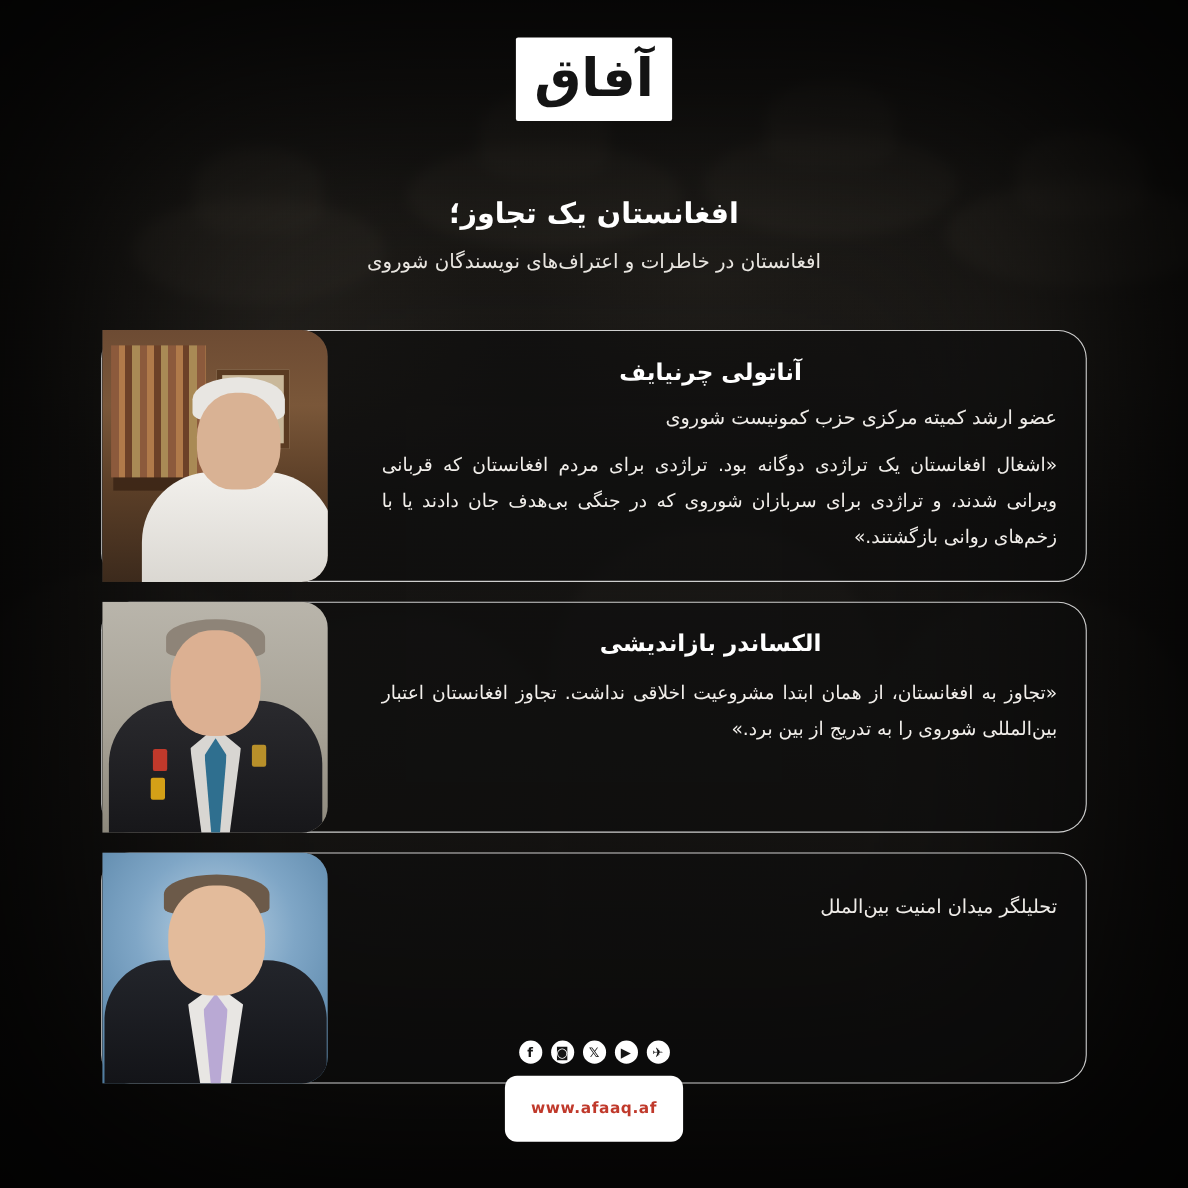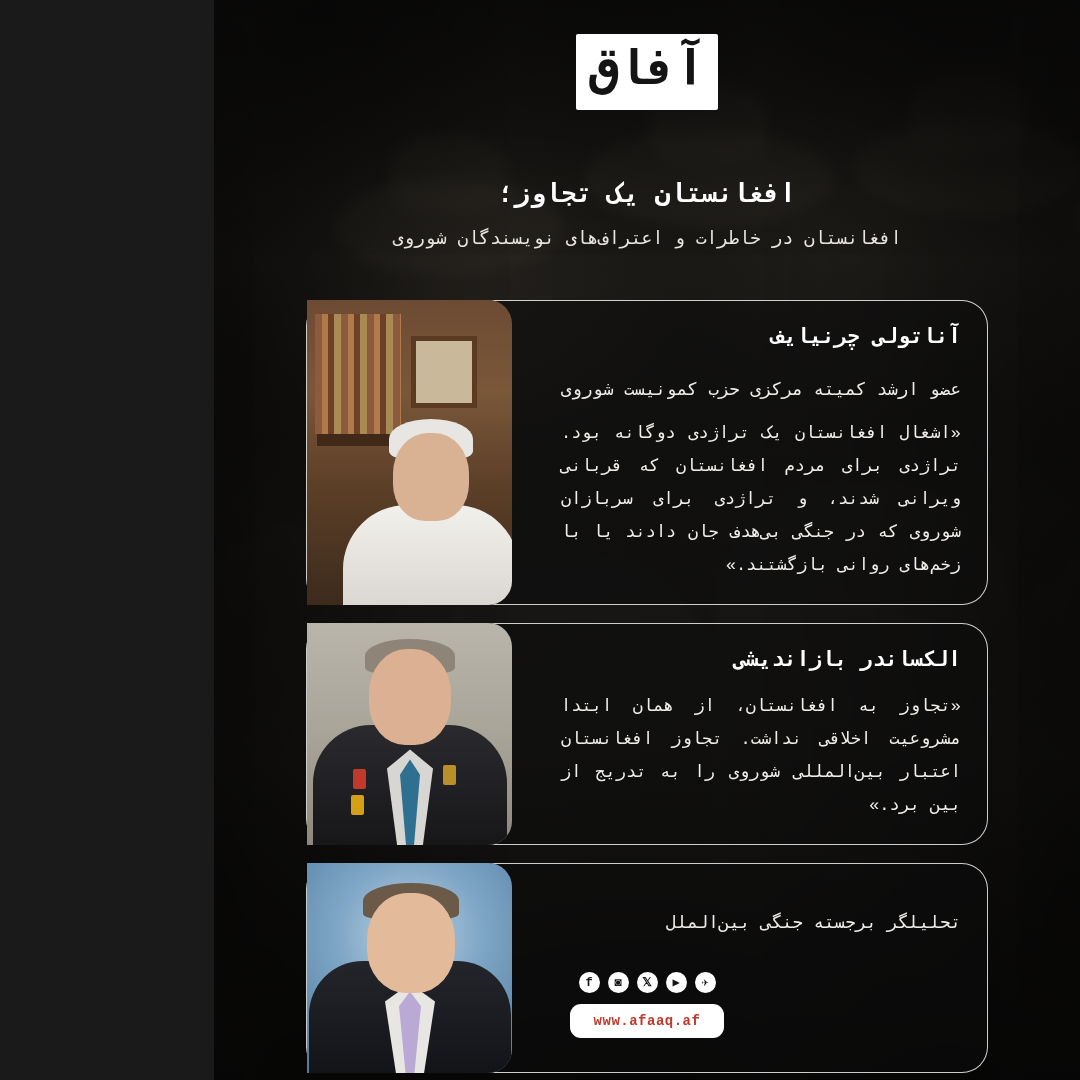--- a/index.html
+++ b/index.html
@@ -87,23 +87,22 @@
   }
   #bg .vignette {
     position: absolute;
     inset: 0;
     box-shadow: inset 0 0 250px 90px rgba(0,0,0,0.85);
   }
 
   
   #page {
     position: relative;
-    width: 866px;
+    width: 1080px;
     height: 1080px;
-    font-family: Liberation Mono, monospace;
   }
 
   
   .logo-wrap {
     position: absolute;
     top: 34px;
     left: 0;
     right: 0;
     display: flex;
     justify-content: center;
@@ -183,23 +182,24 @@
     text-align: right;
     display: flex;
     flex-direction: column;
     justify-content: flex-start;
   }
   .card .person-name {
     font-size: 21px;
     font-weight: 700;
     color: #ffffff;
     line-height: 1.45;
+    text-align: center;
   }
   .card .person-role {
-    margin-top: 24px;
+    margin-top: 14px;
     font-size: 17.5px;
     font-weight: 400;
     color: #efece8;
     line-height: 1.5;
   }
   .card .quote {
     margin-top: 13px;
     font-size: 17px;
     font-weight: 400;
     color: #f2efeb;
@@ -380,21 +380,21 @@
     font-weight: 700;
     line-height: 1;
   }
   .site {
     margin-top: 11px;
     background: #ffffff;
     color: #c0392b;
     font-size: 14px;
     font-weight: 700;
     letter-spacing: 0.5px;
-    padding: 9px 24px;
+    padding: 22px 24px;
     border-radius: 11px;
     direction: ltr;
   }
 </style>
 </head>
 <body>
 
 <div id="page">
 
   <div id="bg">
@@ -462,21 +462,21 @@
     <div class="card p3">
       <div class="portrait">
         <div class="p-bg"></div>
         <div class="body"></div>
         <div class="shirt"></div>
         <div class="tie"></div>
         <div class="hair"></div>
         <div class="head"></div>
       </div>
       <div class="text">
-        <div class="person-role">تحلیلگر برجسته جنگی بین‌الملل</div>
+        <div class="person-role">تحلیلگر میدان امنیت بین‌الملل</div>
       </div>
     </div>
 
   </div>
 
   <div class="footer">
     <div class="socials">
       <span class="soc">f</span>
       <span class="soc">◙</span>
       <span class="soc">𝕏</span>

